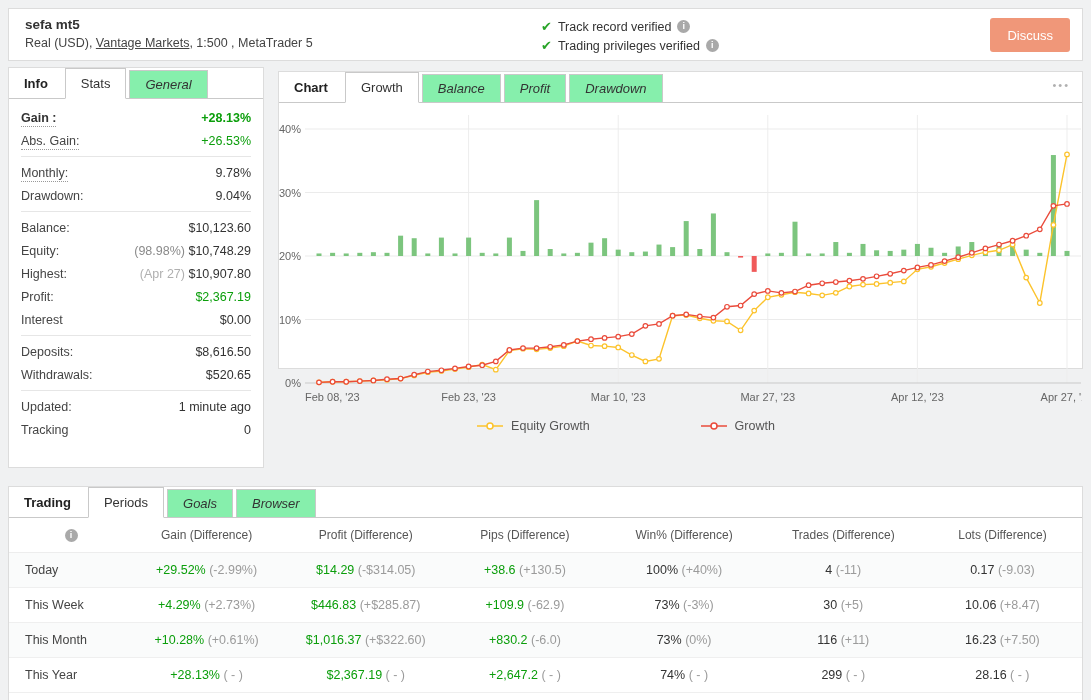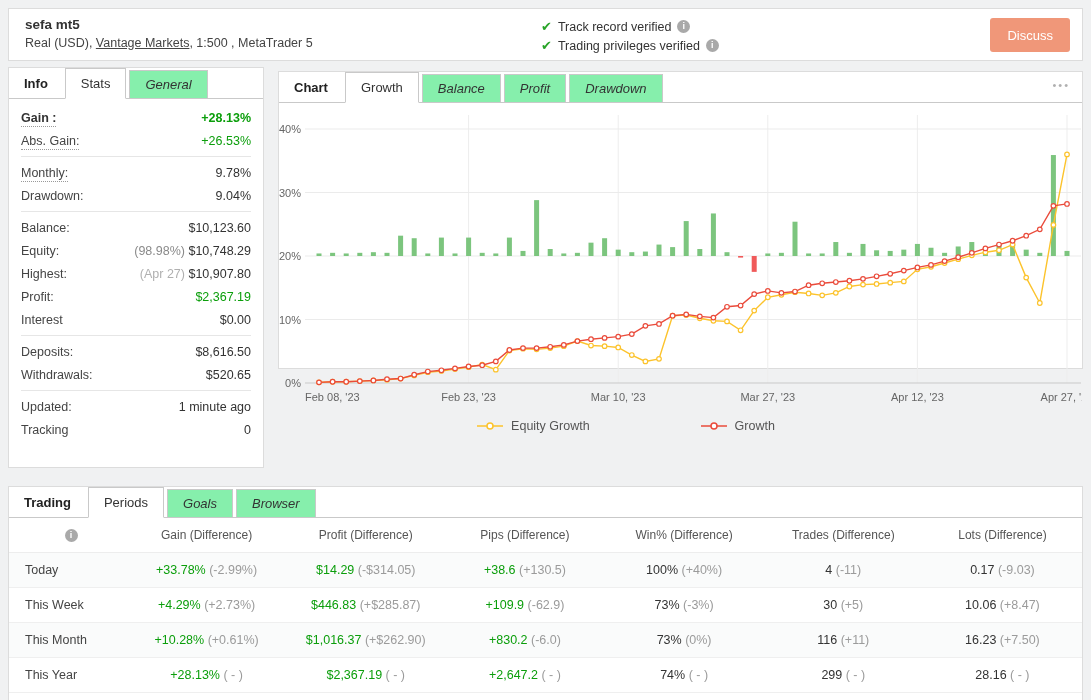--- a/index.html
+++ b/index.html
@@ -399,40 +399,40 @@
     <div class="c-cell">Gain (Difference)</div>
         <div class="c-cell">Profit (Difference)</div>
         <div class="c-cell">Pips (Difference)</div>
         <div class="c-cell">Win% (Difference)</div>
         <div class="c-cell">Trades (Difference)</div>
         <div class="c-cell">Lots (Difference)</div>
       </div>
     <div id="tbl-body">
         <div class="tbl-row alt">
           <div class="c-label">Today</div>
-          <div class="c-cell"><span class="c-main green">+33.78%</span><span class="c-diff"> (-2.99%)</span></div>
+          <div class="c-cell"><span class="c-main green">+29.52%</span><span class="c-diff"> (-2.99%)</span></div>
           <div class="c-cell"><span class="c-main green">$14.29</span><span class="c-diff"> (-$314.05)</span></div>
           <div class="c-cell"><span class="c-main green">+38.6</span><span class="c-diff"> (+130.5)</span></div>
           <div class="c-cell"><span class="c-main">100%</span><span class="c-diff"> (+40%)</span></div>
           <div class="c-cell"><span class="c-main">4</span><span class="c-diff"> (-11)</span></div>
           <div class="c-cell"><span class="c-main">0.17</span><span class="c-diff"> (-9.03)</span></div>
         </div>
         <div class="tbl-row">
           <div class="c-label">This Week</div>
           <div class="c-cell"><span class="c-main green">+4.29%</span><span class="c-diff"> (+2.73%)</span></div>
           <div class="c-cell"><span class="c-main green">$446.83</span><span class="c-diff"> (+$285.87)</span></div>
           <div class="c-cell"><span class="c-main green">+109.9</span><span class="c-diff"> (-62.9)</span></div>
           <div class="c-cell"><span class="c-main">73%</span><span class="c-diff"> (-3%)</span></div>
           <div class="c-cell"><span class="c-main">30</span><span class="c-diff"> (+5)</span></div>
           <div class="c-cell"><span class="c-main">10.06</span><span class="c-diff"> (+8.47)</span></div>
         </div>
         <div class="tbl-row alt">
           <div class="c-label">This Month</div>
           <div class="c-cell"><span class="c-main green">+10.28%</span><span class="c-diff"> (+0.61%)</span></div>
-          <div class="c-cell"><span class="c-main green">$1,016.37</span><span class="c-diff"> (+$262.90)</span></div>
+          <div class="c-cell"><span class="c-main green">$1,016.37</span><span class="c-diff"> (+$322.60)</span></div>
           <div class="c-cell"><span class="c-main green">+830.2</span><span class="c-diff"> (-6.0)</span></div>
           <div class="c-cell"><span class="c-main">73%</span><span class="c-diff"> (0%)</span></div>
           <div class="c-cell"><span class="c-main">116</span><span class="c-diff"> (+11)</span></div>
           <div class="c-cell"><span class="c-main">16.23</span><span class="c-diff"> (+7.50)</span></div>
         </div>
         <div class="tbl-row">
           <div class="c-label">This Year</div>
           <div class="c-cell"><span class="c-main green">+28.13%</span><span class="c-diff"> ( - )</span></div>
           <div class="c-cell"><span class="c-main green">$2,367.19</span><span class="c-diff"> ( - )</span></div>
           <div class="c-cell"><span class="c-main green">+2,647.2</span><span class="c-diff"> ( - )</span></div>

